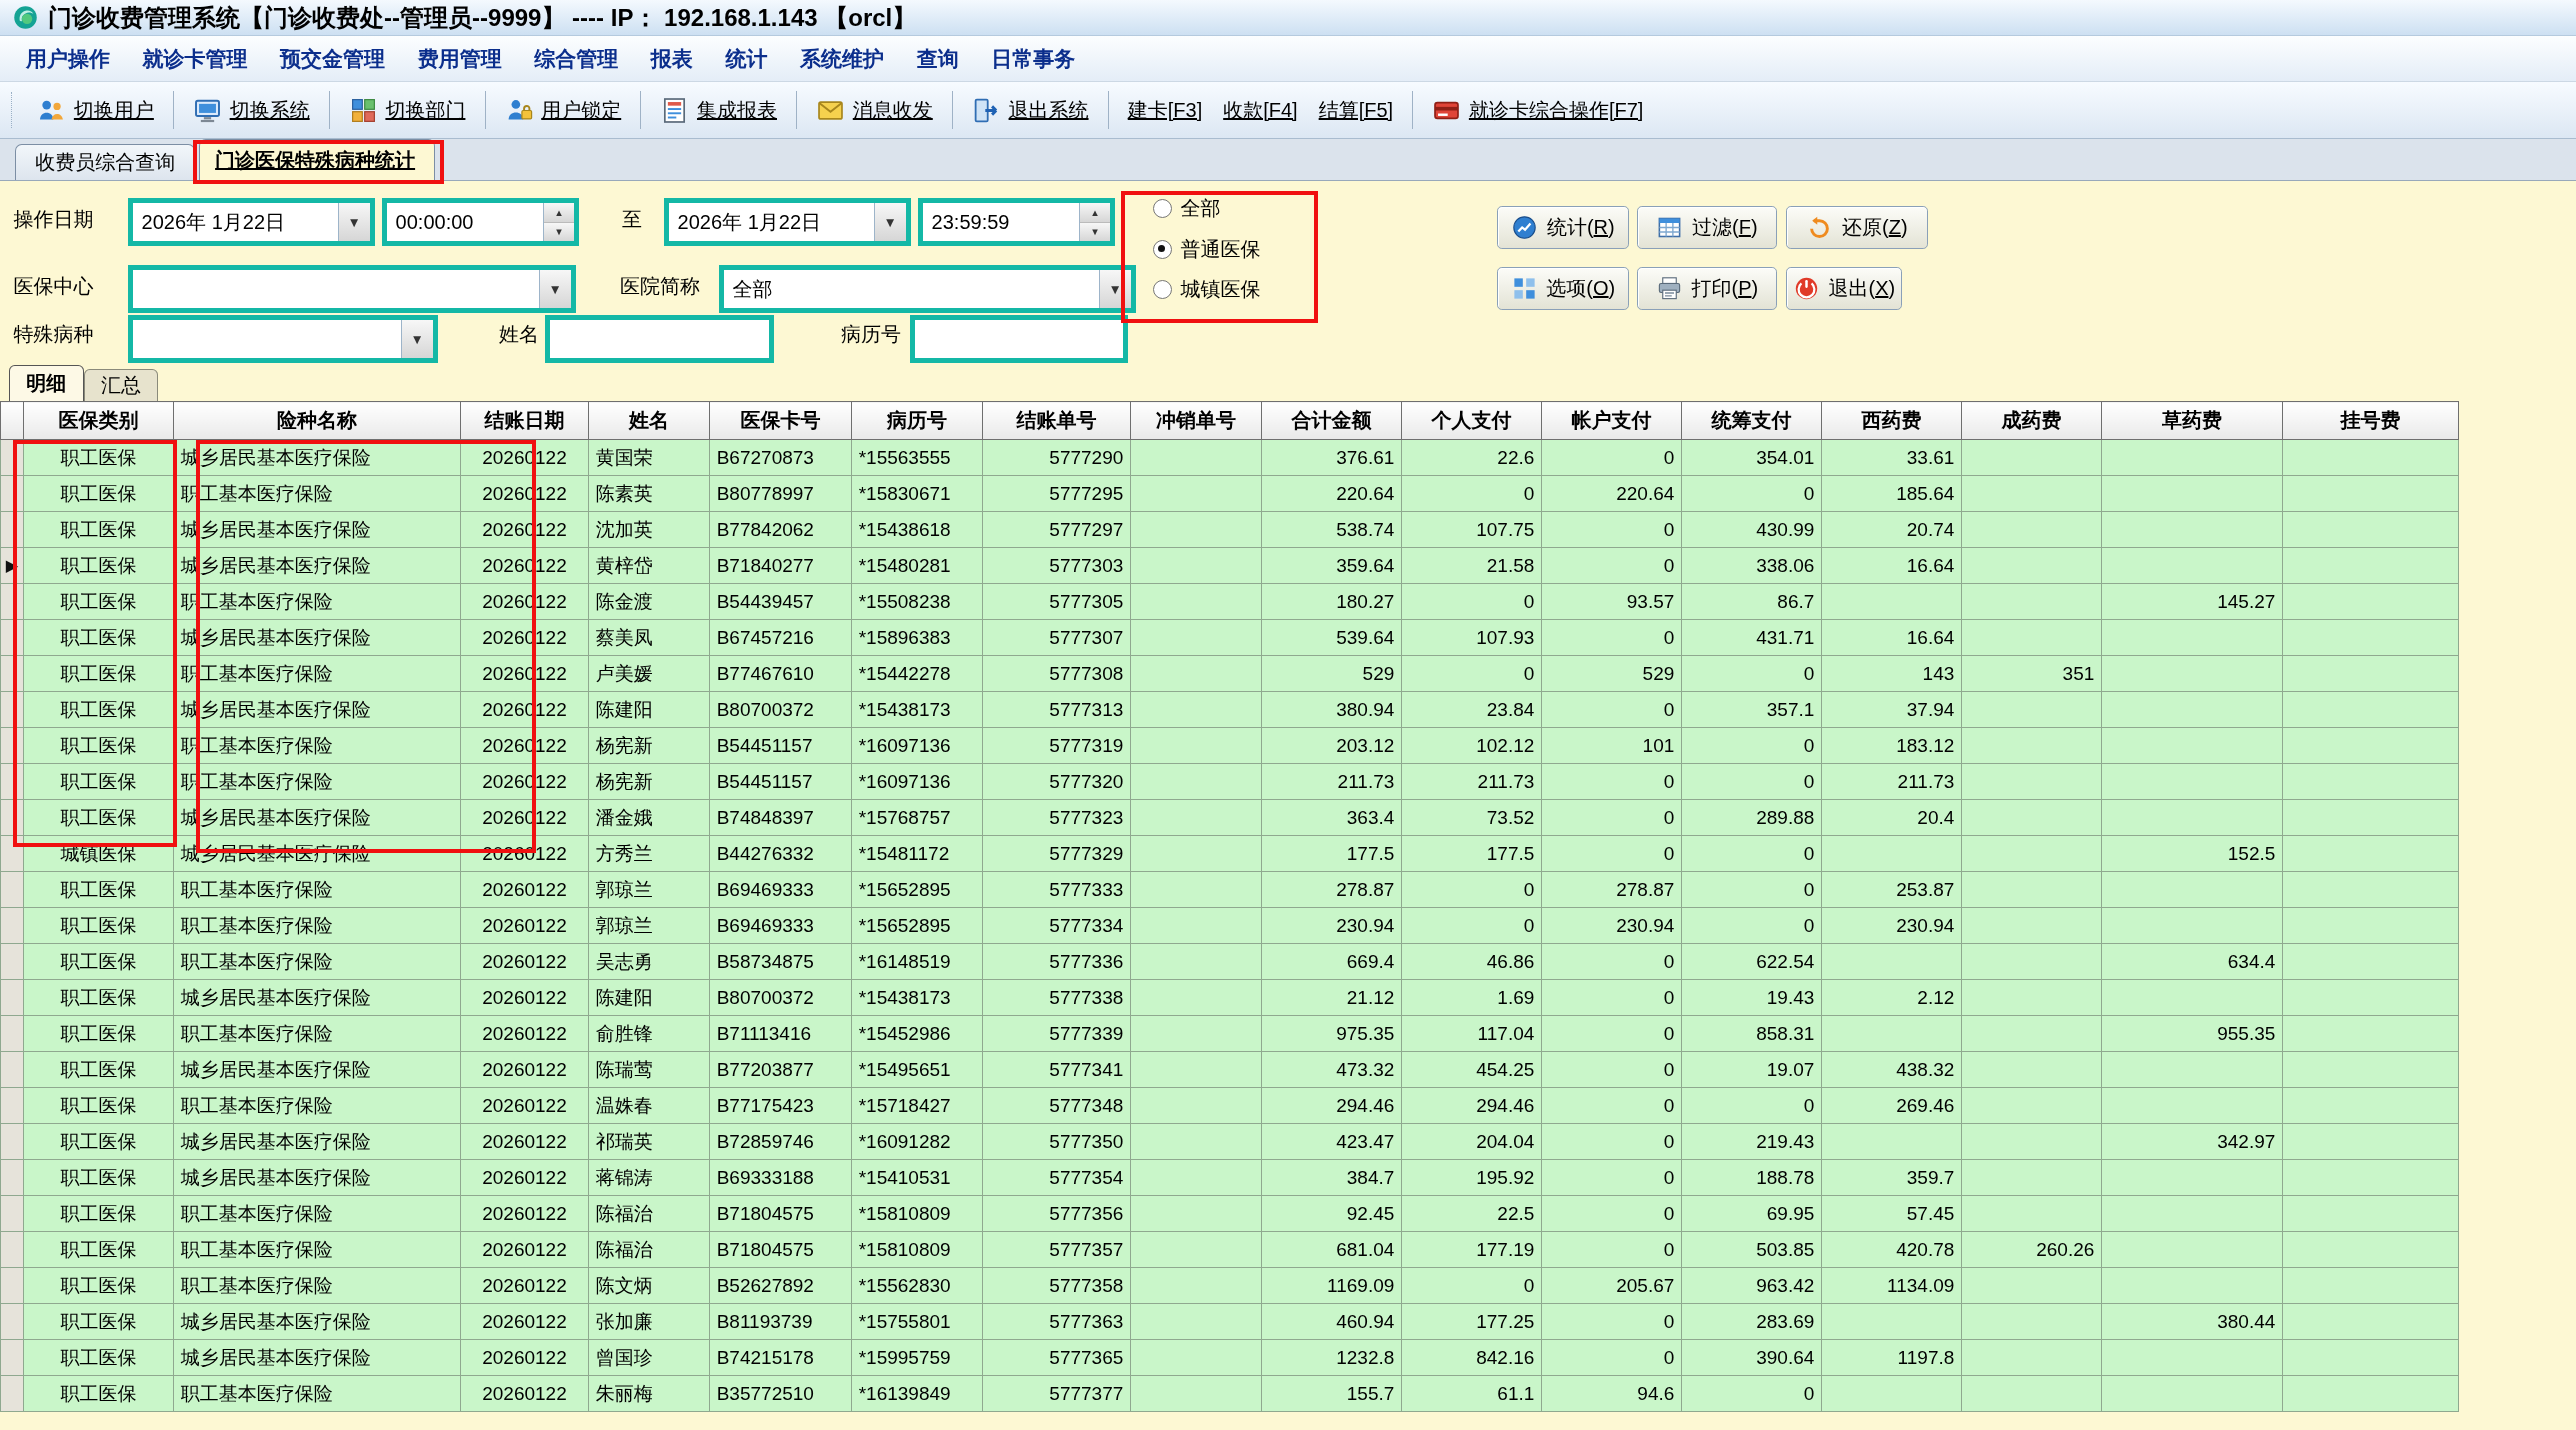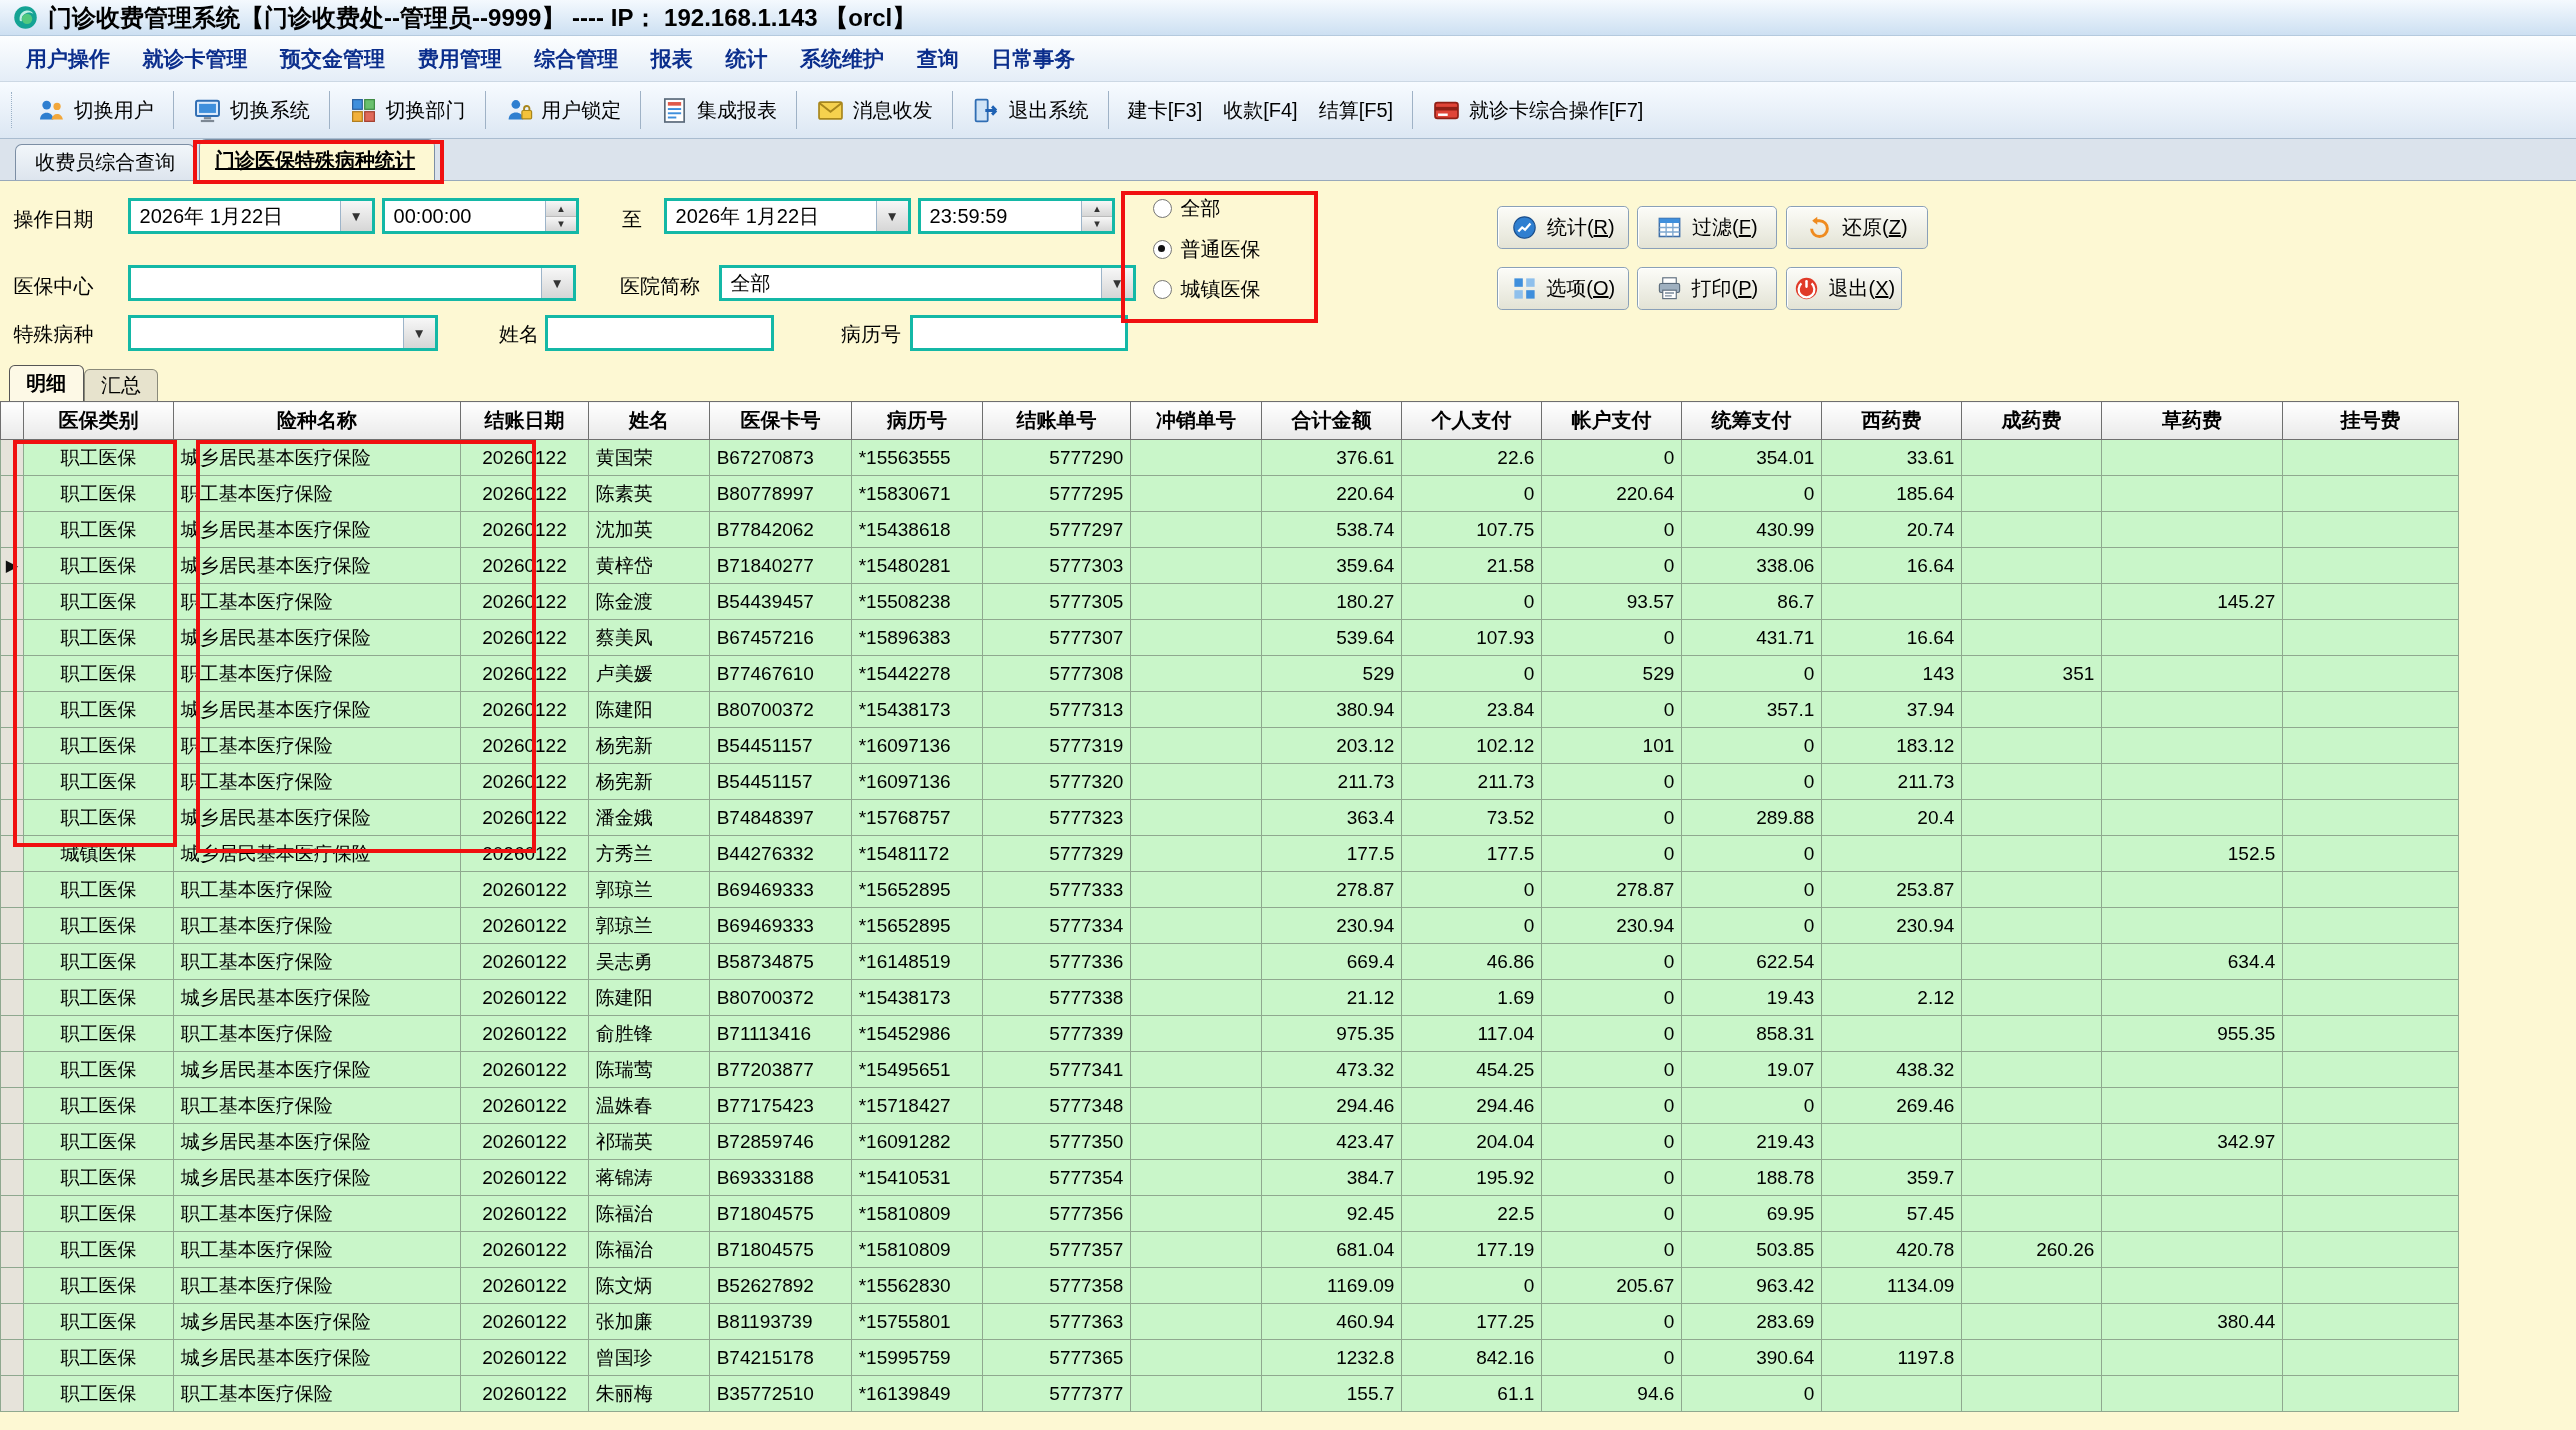--- a/index.html
+++ b/index.html
@@ -12,37 +12,37 @@
     font-size:24px;font-weight:bold;}
   .tb-logo svg{width:27px;height:27px;display:block;}
 
   .menubar{height:46px;display:flex;align-items:center;padding:0 9.6px;
     background:linear-gradient(#fcfeff,#e4edf7);border-bottom:1px solid #ccd8e4;
     font-size:21px;font-weight:bold;color:#0b2e8c;}
   .menu-item{padding:5.7px 16.3px;cursor:default;}
 
   .toolbar{height:57px;display:flex;align-items:center;padding:0 9.6px;
     background:linear-gradient(#f7fbff,#dce7f3);border-bottom:1px solid #a9bccf;
-    font-size:20px;}
+    font-size:20px;text-decoration:underline;}
   .grip{width:5.7px;height:36px;border-left:1.9px dotted #9ab0c6;margin:0 9.6px 0 1.9px;}
   .tb-items{display:flex;align-items:center;}
   .tool-button{display:flex;align-items:center;gap:7.6px;padding:5.7px 10.5px;border-radius:3.8px;white-space:nowrap;}
   .tb-sep{width:0;height:38px;border-left:1px solid #9fb2c6;margin:0 8.6px;}
   .tb-icon svg{width:29px;height:29px;display:block;}
 
   .tabrow{height:42px;background:#dbe3ec;display:flex;align-items:flex-end;padding:0 0 0 15.3px;gap:3.8px;border-bottom:1px solid #98a8ba;}
   .tab{height:36px;display:flex;align-items:center;padding:0 19px;font-size:20px;
     border:1px solid #7c8ea4;border-bottom:none;border-radius:6.7px 6.7px 0 0;
     background:linear-gradient(#f2f6fa,#dde5ee);white-space:nowrap;}
   .tab.active{height:41px;background:var(--panel-bg,#fdf8d3);font-weight:bold;padding-left:15px;}
   .tab.active .ul{text-decoration:underline;}
 
   .filter-panel{position:relative;height:180px;background:var(--panel-bg,#fdf8d3);font-size:20px;}
   .flabel{position:absolute;white-space:nowrap;}
-  .field{position:absolute;height:36px;background:#fff;border:3px solid #14b8a6;display:flex;align-items:stretch;}
+  .field{position:absolute;height:48px;background:#fff;border:5px solid #14b8a6;display:flex;align-items:stretch;}
   .field .val{flex:1;display:flex;align-items:center;padding:0 8.6px;white-space:nowrap;overflow:hidden;font-size:20px;}
   .combo-btn{width:32.5px;display:flex;align-items:center;justify-content:center;
     background:linear-gradient(#f7f7f7,#d6d6d6);border-left:1px solid #9db4c9;font-size:13.4px;color:#333;}
   .spin-btns{width:31px;display:flex;flex-direction:column;border-left:1px solid #9db4c9;}
   .sb{flex:1;display:flex;align-items:center;justify-content:center;font-size:9.6px;
     background:linear-gradient(#f7f7f7,#d6d6d6);color:#333;}
   .sb.up{border-bottom:1px solid #bbb;}
 
   .fbtn{position:absolute;height:43px;display:flex;align-items:center;justify-content:center;gap:8.6px;
     border:1px solid #8aa0b8;border-radius:4.8px;background:linear-gradient(#fcfcf8,#e3e3d5);

